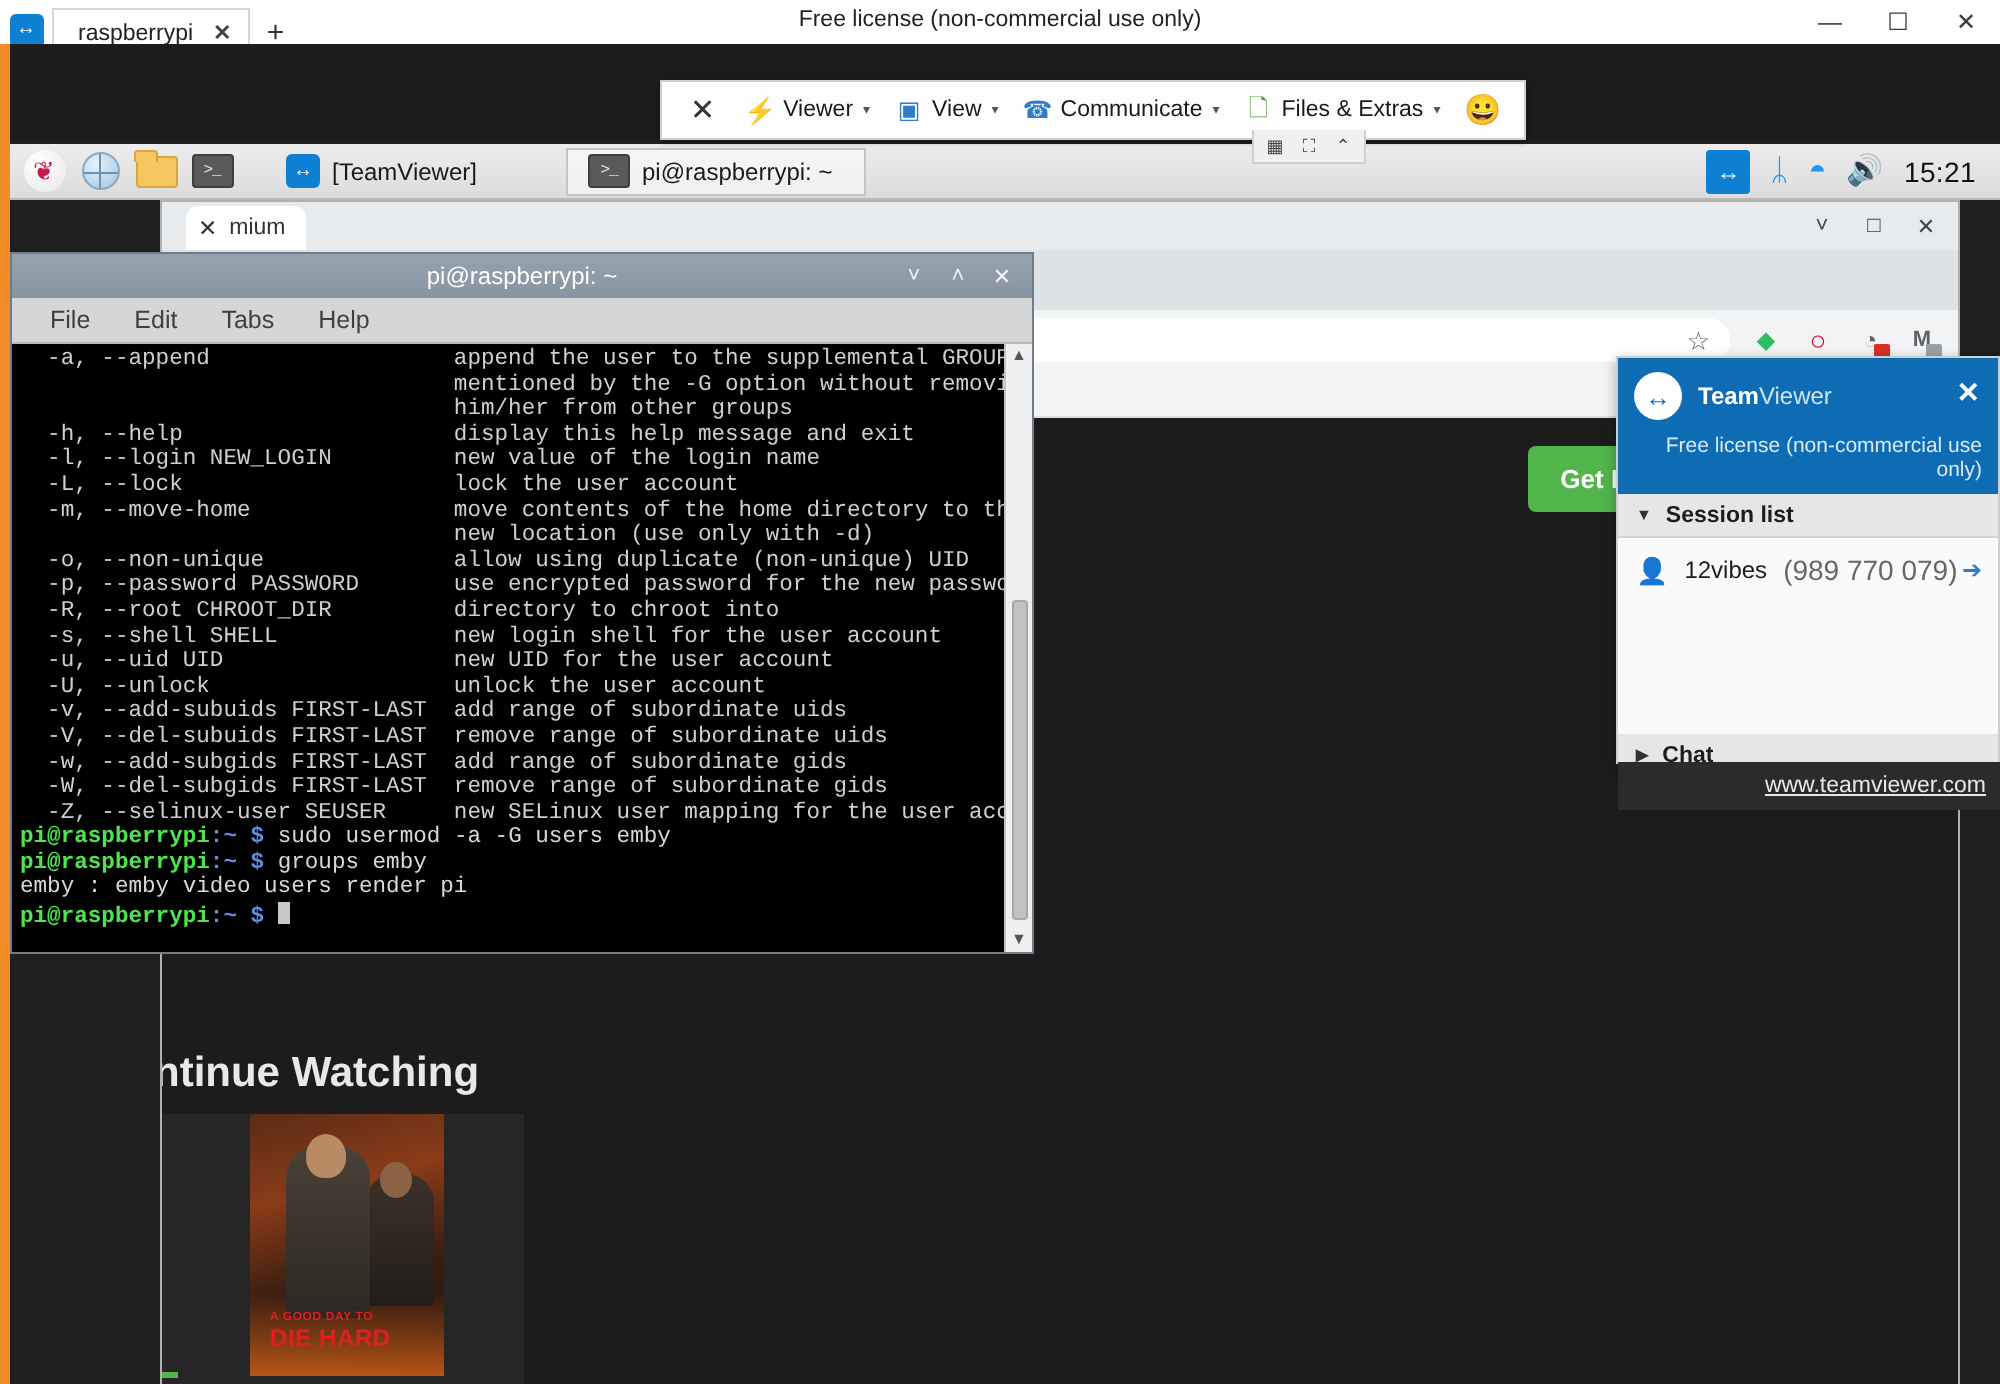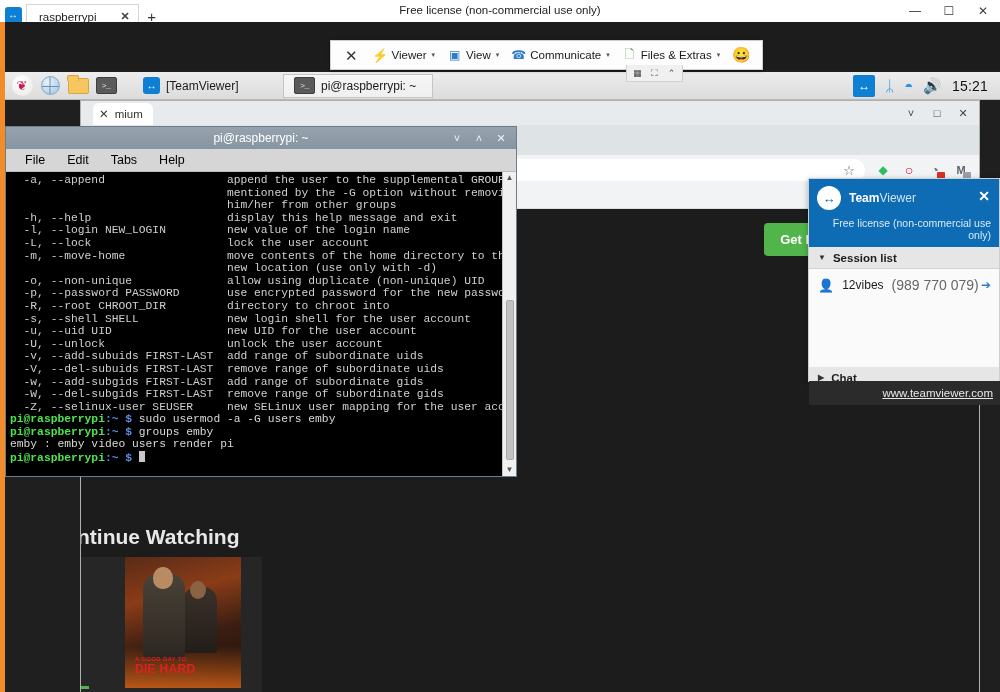--- a/index.html
+++ b/index.html
@@ -33,21 +33,21 @@
   .tv-app-badge {
     width: 22px; height: 22px; margin: 2px 2px 2px 2px;
     display: flex; align-items: center; justify-content: center;
   }
   .tv-logo {
     width: 17px; height: 17px; border-radius: 3px; background: #0e80d3;
     display: flex; align-items: center; justify-content: center;
     color: #fff; font-size: 10px; line-height: 1;
   }
   .tv-tab {
-    height: 24px; padding: 0 8px 0 12px; display: flex; align-items: center; gap: 24px;
+    height: 24px; padding: 0 8px 0 12px; display: flex; align-items: center; gap: 10px;
     background: #ffffff; border: 1px solid #d6d6d6; border-bottom: none;
     font-size: 11.5px; color: #222;
   }
   .tv-tab .tab-close { font-size: 11px; color: #444; font-weight: bold; }
   .tv-newtab {
     width: 26px; height: 24px; display: flex; align-items: center; justify-content: center;
     font-size: 15px; color: #333;
   }
 
   
@@ -202,21 +202,21 @@
   .emby-fav-bar {
     position: absolute; left: 8px; top: 96px; width: 6px; height: 16px; background: #5a5a5a;
   }
   .emby-cw-title {
     position: absolute; left: -32px; top: 316px; font-size: 21px; font-weight: bold; color: #e8e8e8;
   }
   .emby-card {
     position: absolute; left: -32px; top: 348px; width: 213px; height: 135px; background: #262626;
   }
   .poster {
-    position: absolute; left: 76px; top: 0; width: 116px; height: 131px;
+    position: absolute; left: 76px; top: 0; width: 97px; height: 131px;
     background: linear-gradient(165deg,#5a2b18 0%, #8a3c17 30%, #3b1e12 60%, #1d100a 100%);
     overflow: hidden;
   }
   .poster .fig {
     position: absolute; left: 18px; top: 16px; width: 42px; height: 86px;
     background: linear-gradient(#4a4238 0%, #2c2722 100%); border-radius: 16px 16px 4px 4px;
   }
   .poster .head {
     position:absolute; left: 28px; top: 10px; width: 20px; height: 22px;
     background:#b98b63; border-radius: 50% 50% 45% 45%;
@@ -259,21 +259,21 @@
     position: absolute; left: 0; right: 0; text-align: center;
     font-size: 12px; color: #ffffff;
   }
   .term-wbtns { position: absolute; right: 4px; top: 0; display: flex; height: 22px; gap: 8px;
                 align-items: center; padding-right: 4px; }
   .term-wbtn { font-size: 11px; color: #f0f4f7; width: 14px; text-align: center; }
   .term-menubar {
     height: 23px; background: #d6d6d6; display: flex; align-items: center;
     gap: 0; padding-left: 8px; border-bottom: 1px solid #bbb;
   }
-  .term-menu { font-size: 12.5px; color: #000000; padding: 2px 11px; }
+  .term-menu { font-size: 12.5px; color: #404040; padding: 2px 11px; }
   .term-body {
     position: relative; height: 304px; background: #000000;
     display: flex;
   }
   .term-text {
     flex: 1; padding: 2px 0 0 4px; overflow: hidden;
     font-family: "Liberation Mono", "DejaVu Sans Mono", monospace;
     font-size: 11.3px; line-height: 12.6px; color: #cfcfcf; white-space: pre;
   }
   .term-scroll {

